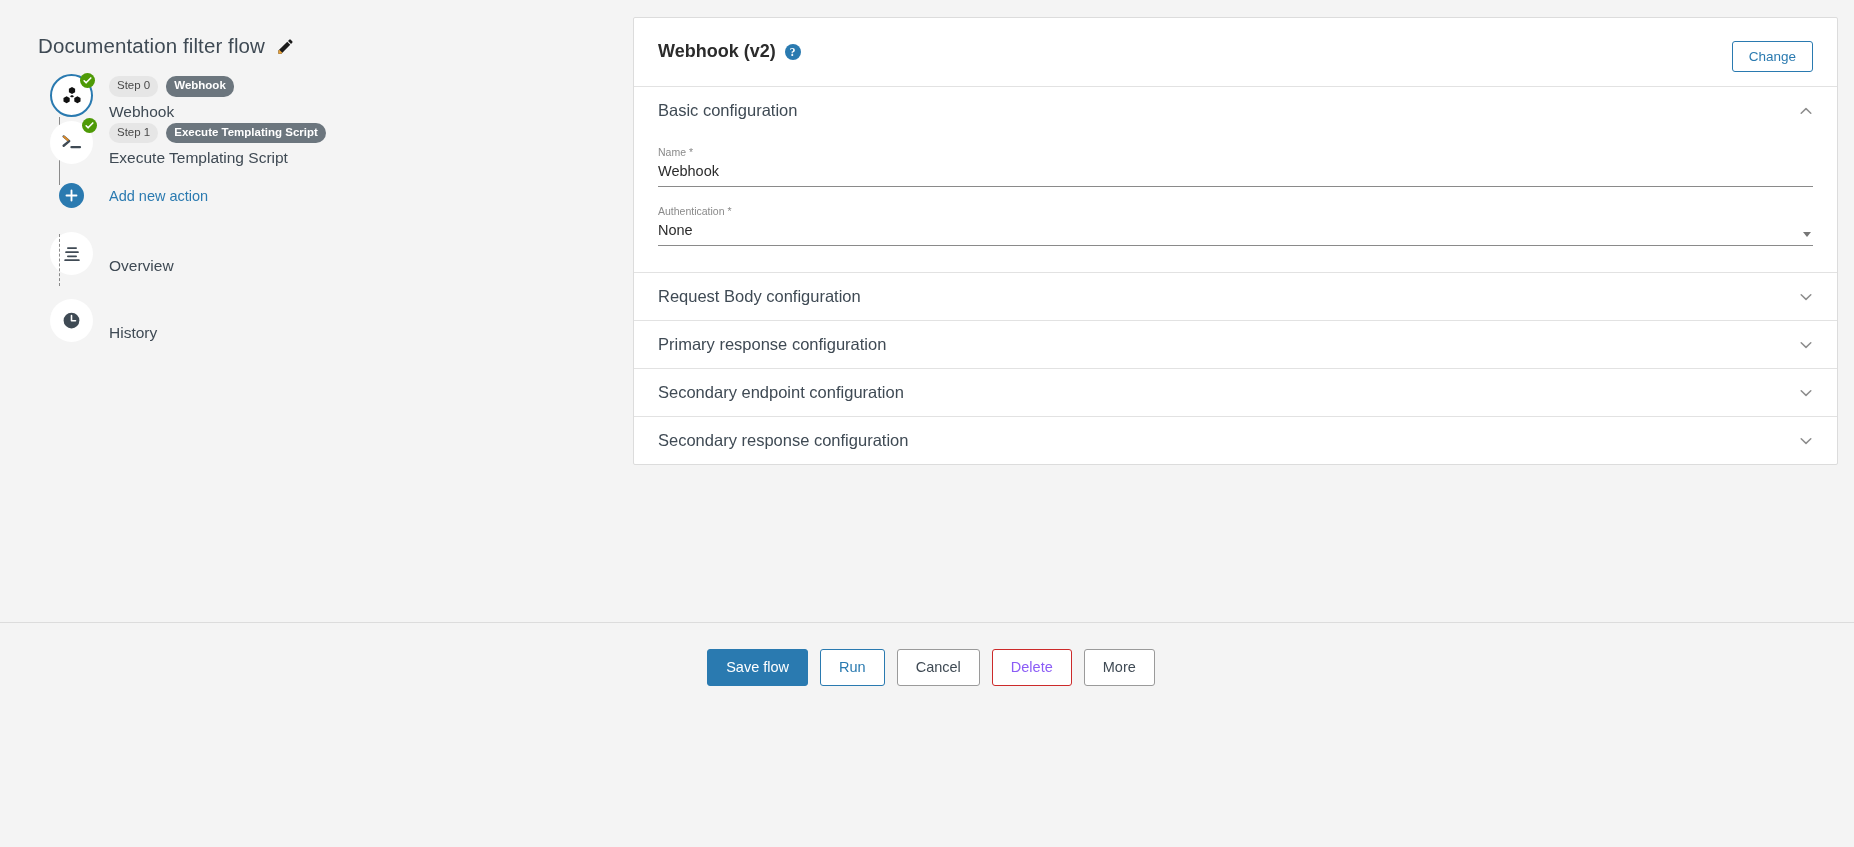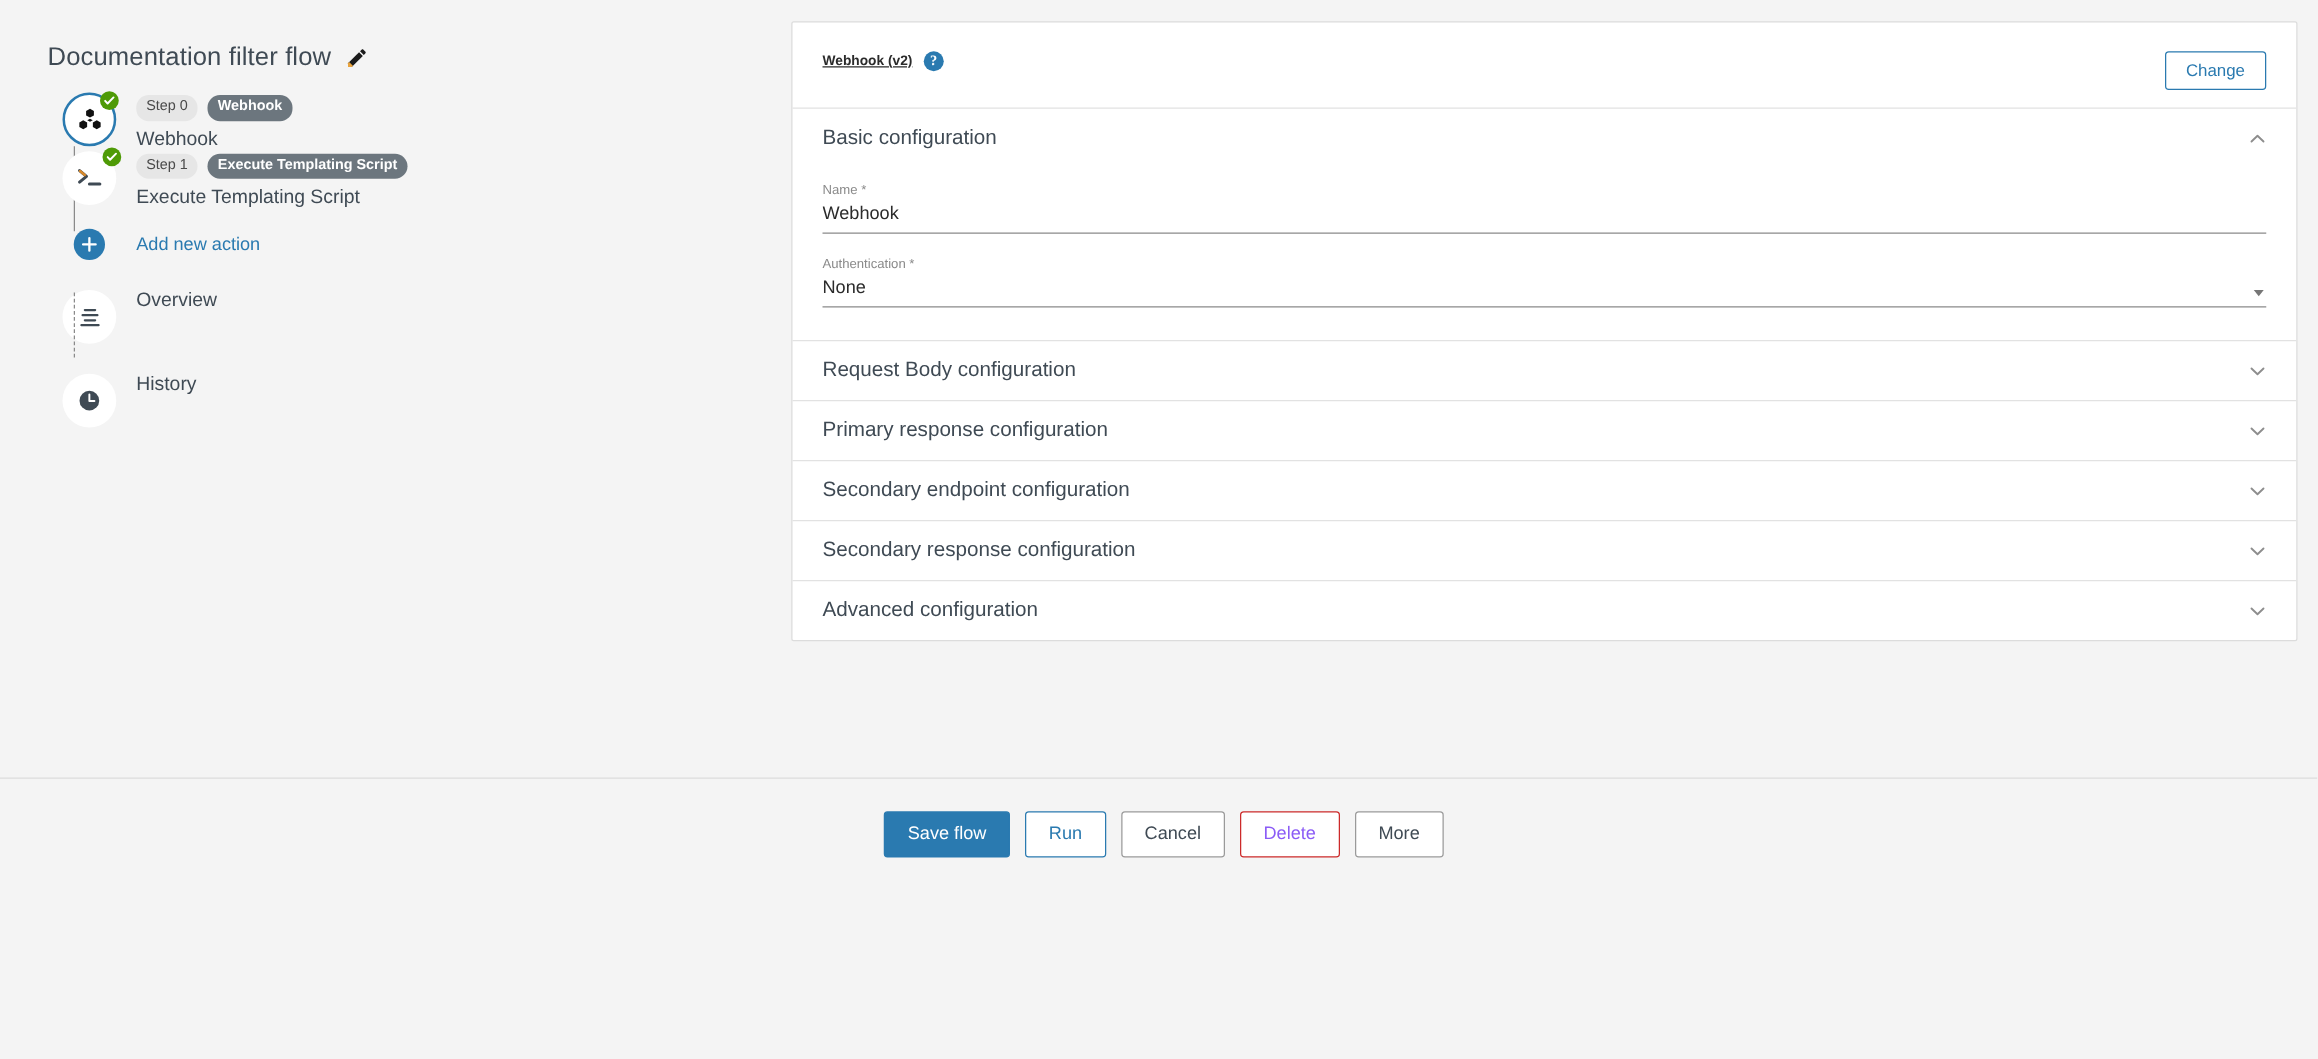--- a/index.html
+++ b/index.html
@@ -129,21 +129,21 @@
     cursor: pointer;
   }
   .add-action-label {
     margin-left: 25px;
     font-size: 14.5px;
     color: #2a7ab0;
     cursor: pointer;
   }
 
   .nav-item {
-    display: flex; align-items: flex-start;
+    display: flex; align-items: flex-end;
     margin-top: 24px;
     cursor: pointer;
   }
   .nav-circle {
     width: 43px; height: 43px;
     border-radius: 50%;
     background: #ffffff;
     display: flex; align-items: center; justify-content: center;
     flex: 0 0 43px;
   }
@@ -162,24 +162,23 @@
     border: 1px solid #dcdcdc;
     border-radius: 2px;
   }
 
   .card-head {
     display: flex; align-items: flex-start; justify-content: space-between;
     padding: 23px 24px 14px 24px;
   }
   .card-title-wrap { display: flex; align-items: center; gap: 9px; }
   .card-title {
-    font-size: 11px;
+    font-size: 18px;
     font-weight: bold;
     color: #2b2b2b;
-    text-decoration: underline;
   }
   .help-icon {
     width: 16px; height: 16px;
     border-radius: 50%;
     background: #2a7ab0;
     color: #fff;
     font-size: 11.5px;
     font-weight: bold;
     display: flex; align-items: center; justify-content: center;
     cursor: pointer;
@@ -458,30 +457,20 @@
       <div class="section-head">
         <span class="section-title">Secondary response configuration</span>
         <span class="chev">
           <svg width="12" height="8" viewBox="0 0 12 8">
               <path d="M1.2 1.8L6 6.4l4.8-4.6" stroke="#8d8d8d" stroke-width="1.5" fill="none" stroke-linecap="round" stroke-linejoin="round"></path>
             </svg>
         </span>
       </div>
     </div>
 
-    <div class="section">
-      <div class="section-head">
-        <span class="section-title">Advanced configuration</span>
-        <span class="chev">
-          <svg width="12" height="8" viewBox="0 0 12 8">
-              <path d="M1.2 1.8L6 6.4l4.8-4.6" stroke="#8d8d8d" stroke-width="1.5" fill="none" stroke-linecap="round" stroke-linejoin="round"></path>
-            </svg>
-        </span>
-      </div>
-    </div>
 
   </div>
 
   <div class="footer">
     <div class="footer-inner">
       <button class="btn btn-primary">Save flow</button>
       <button class="btn btn-blue">Run</button>
       <button class="btn btn-plain">Cancel</button>
       <button class="btn btn-danger">Delete</button>
       <button class="btn btn-plain">More</button>

